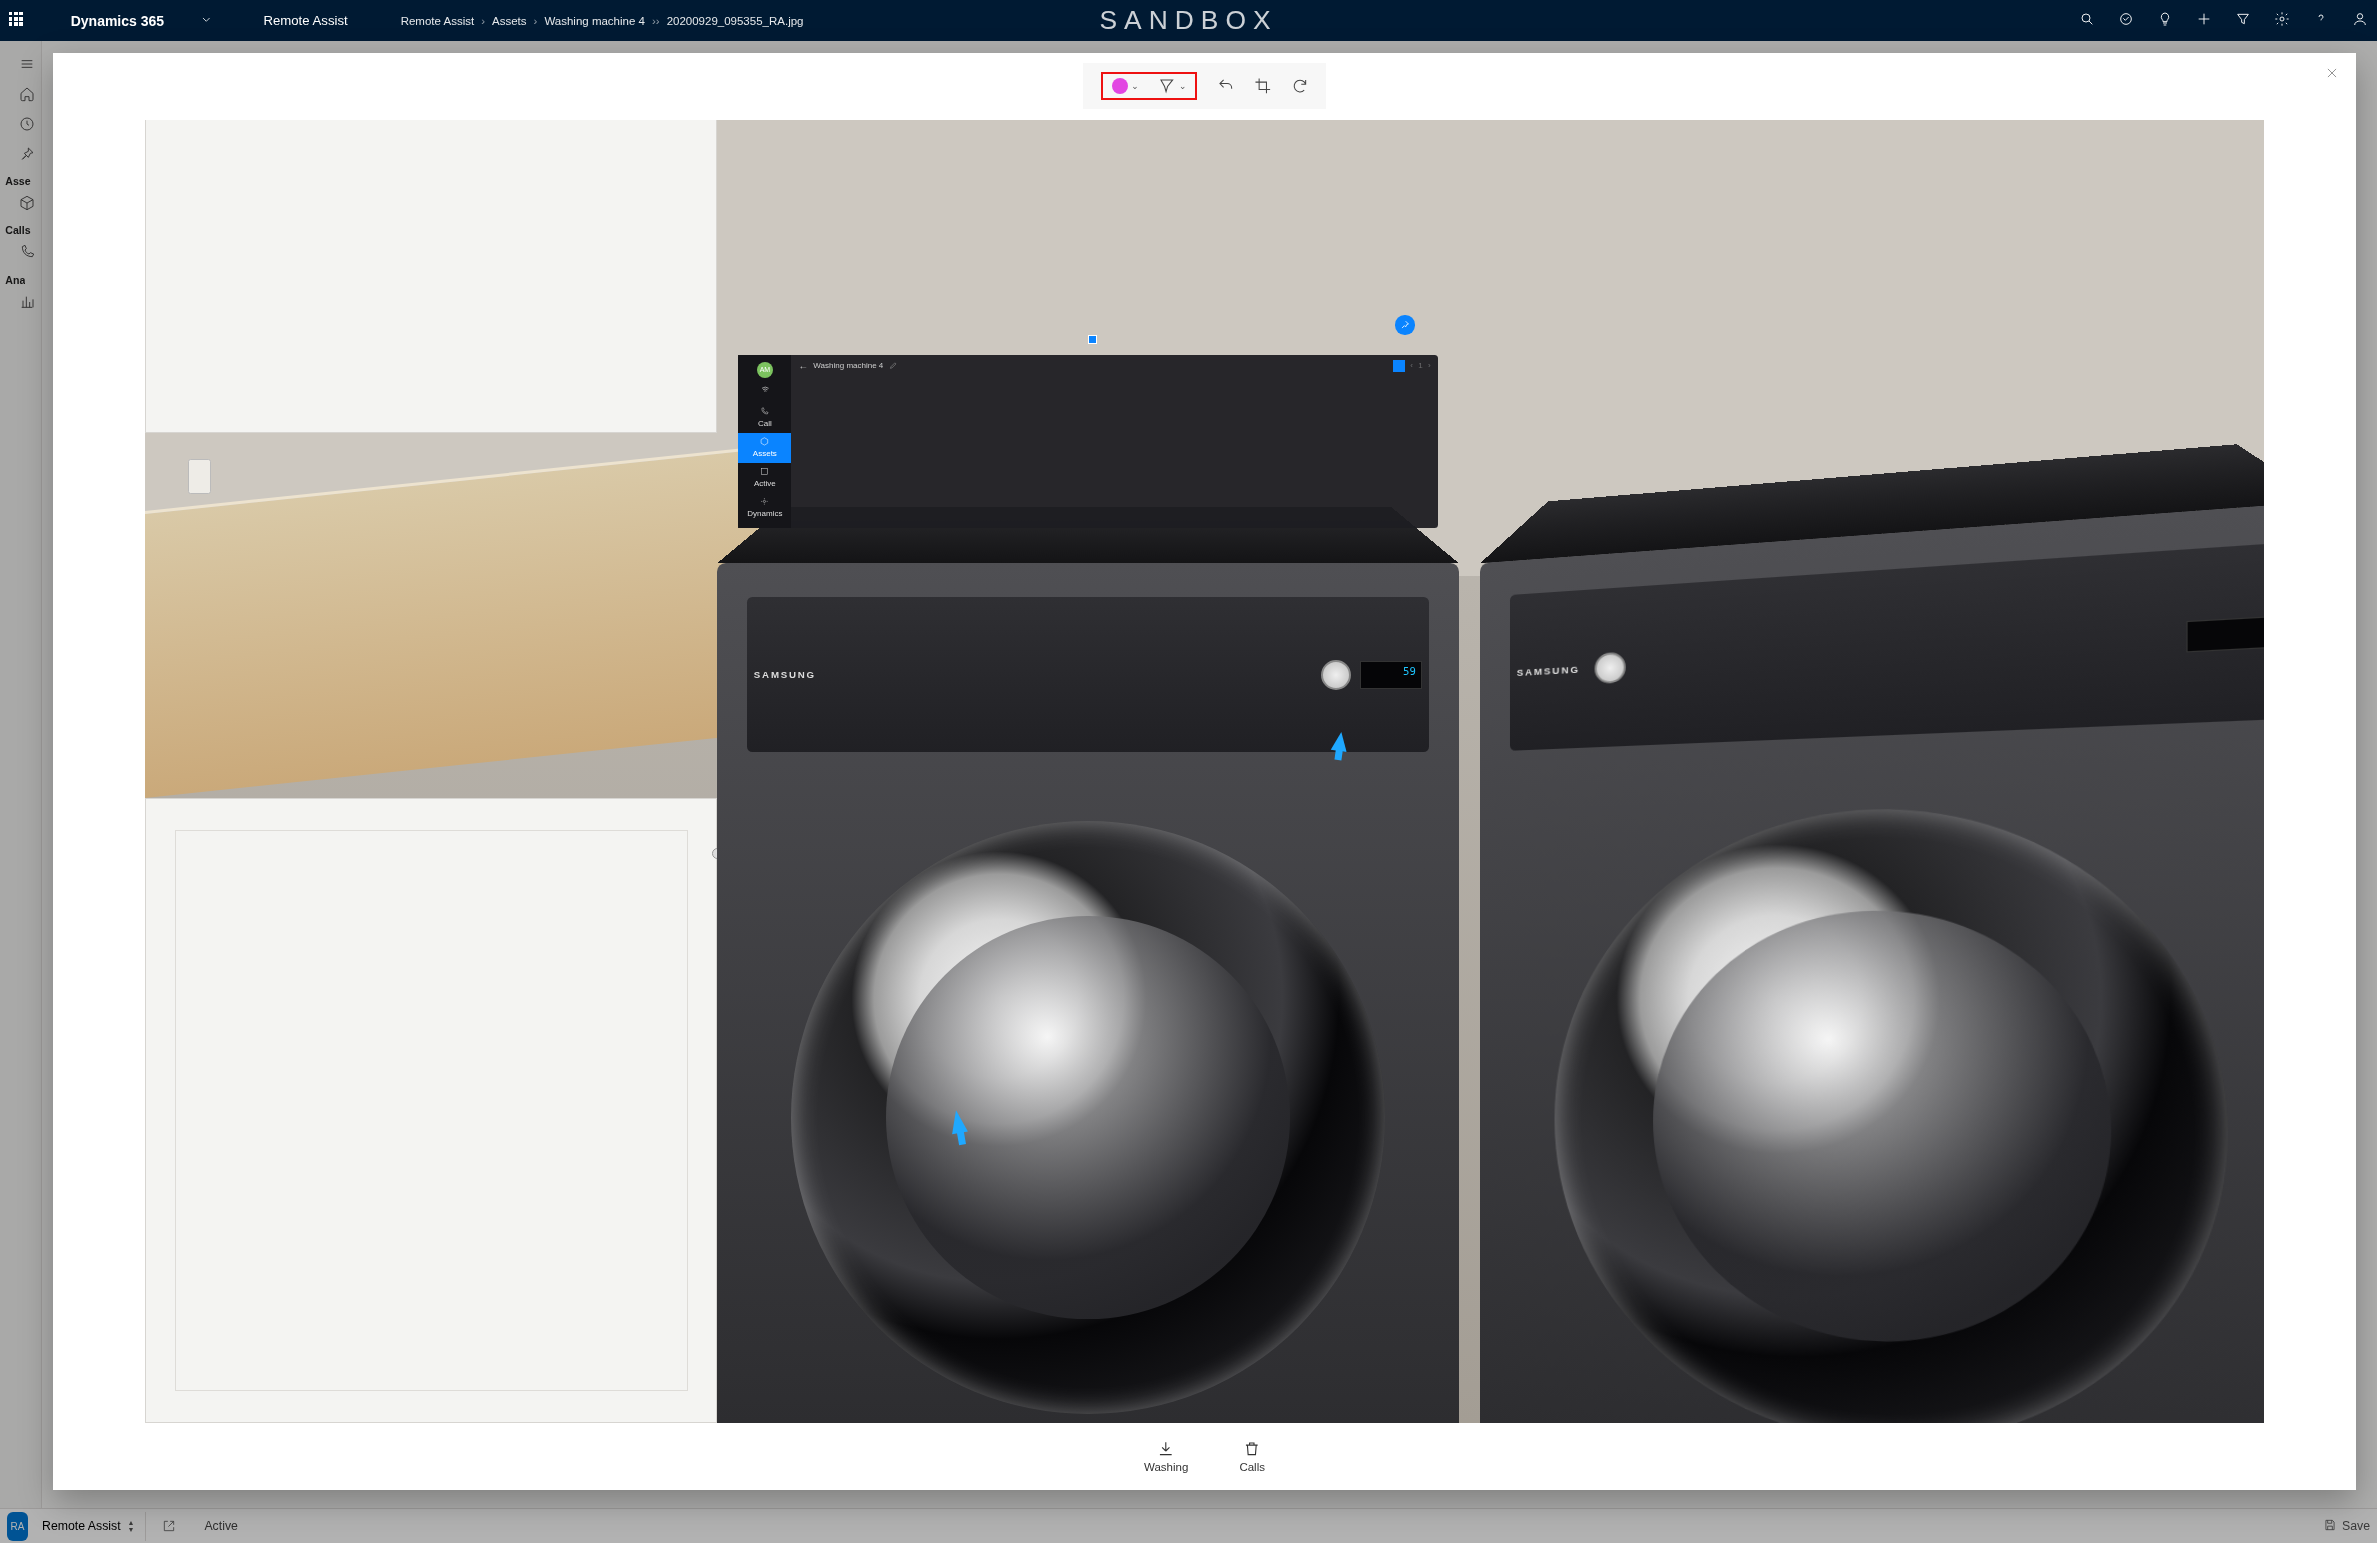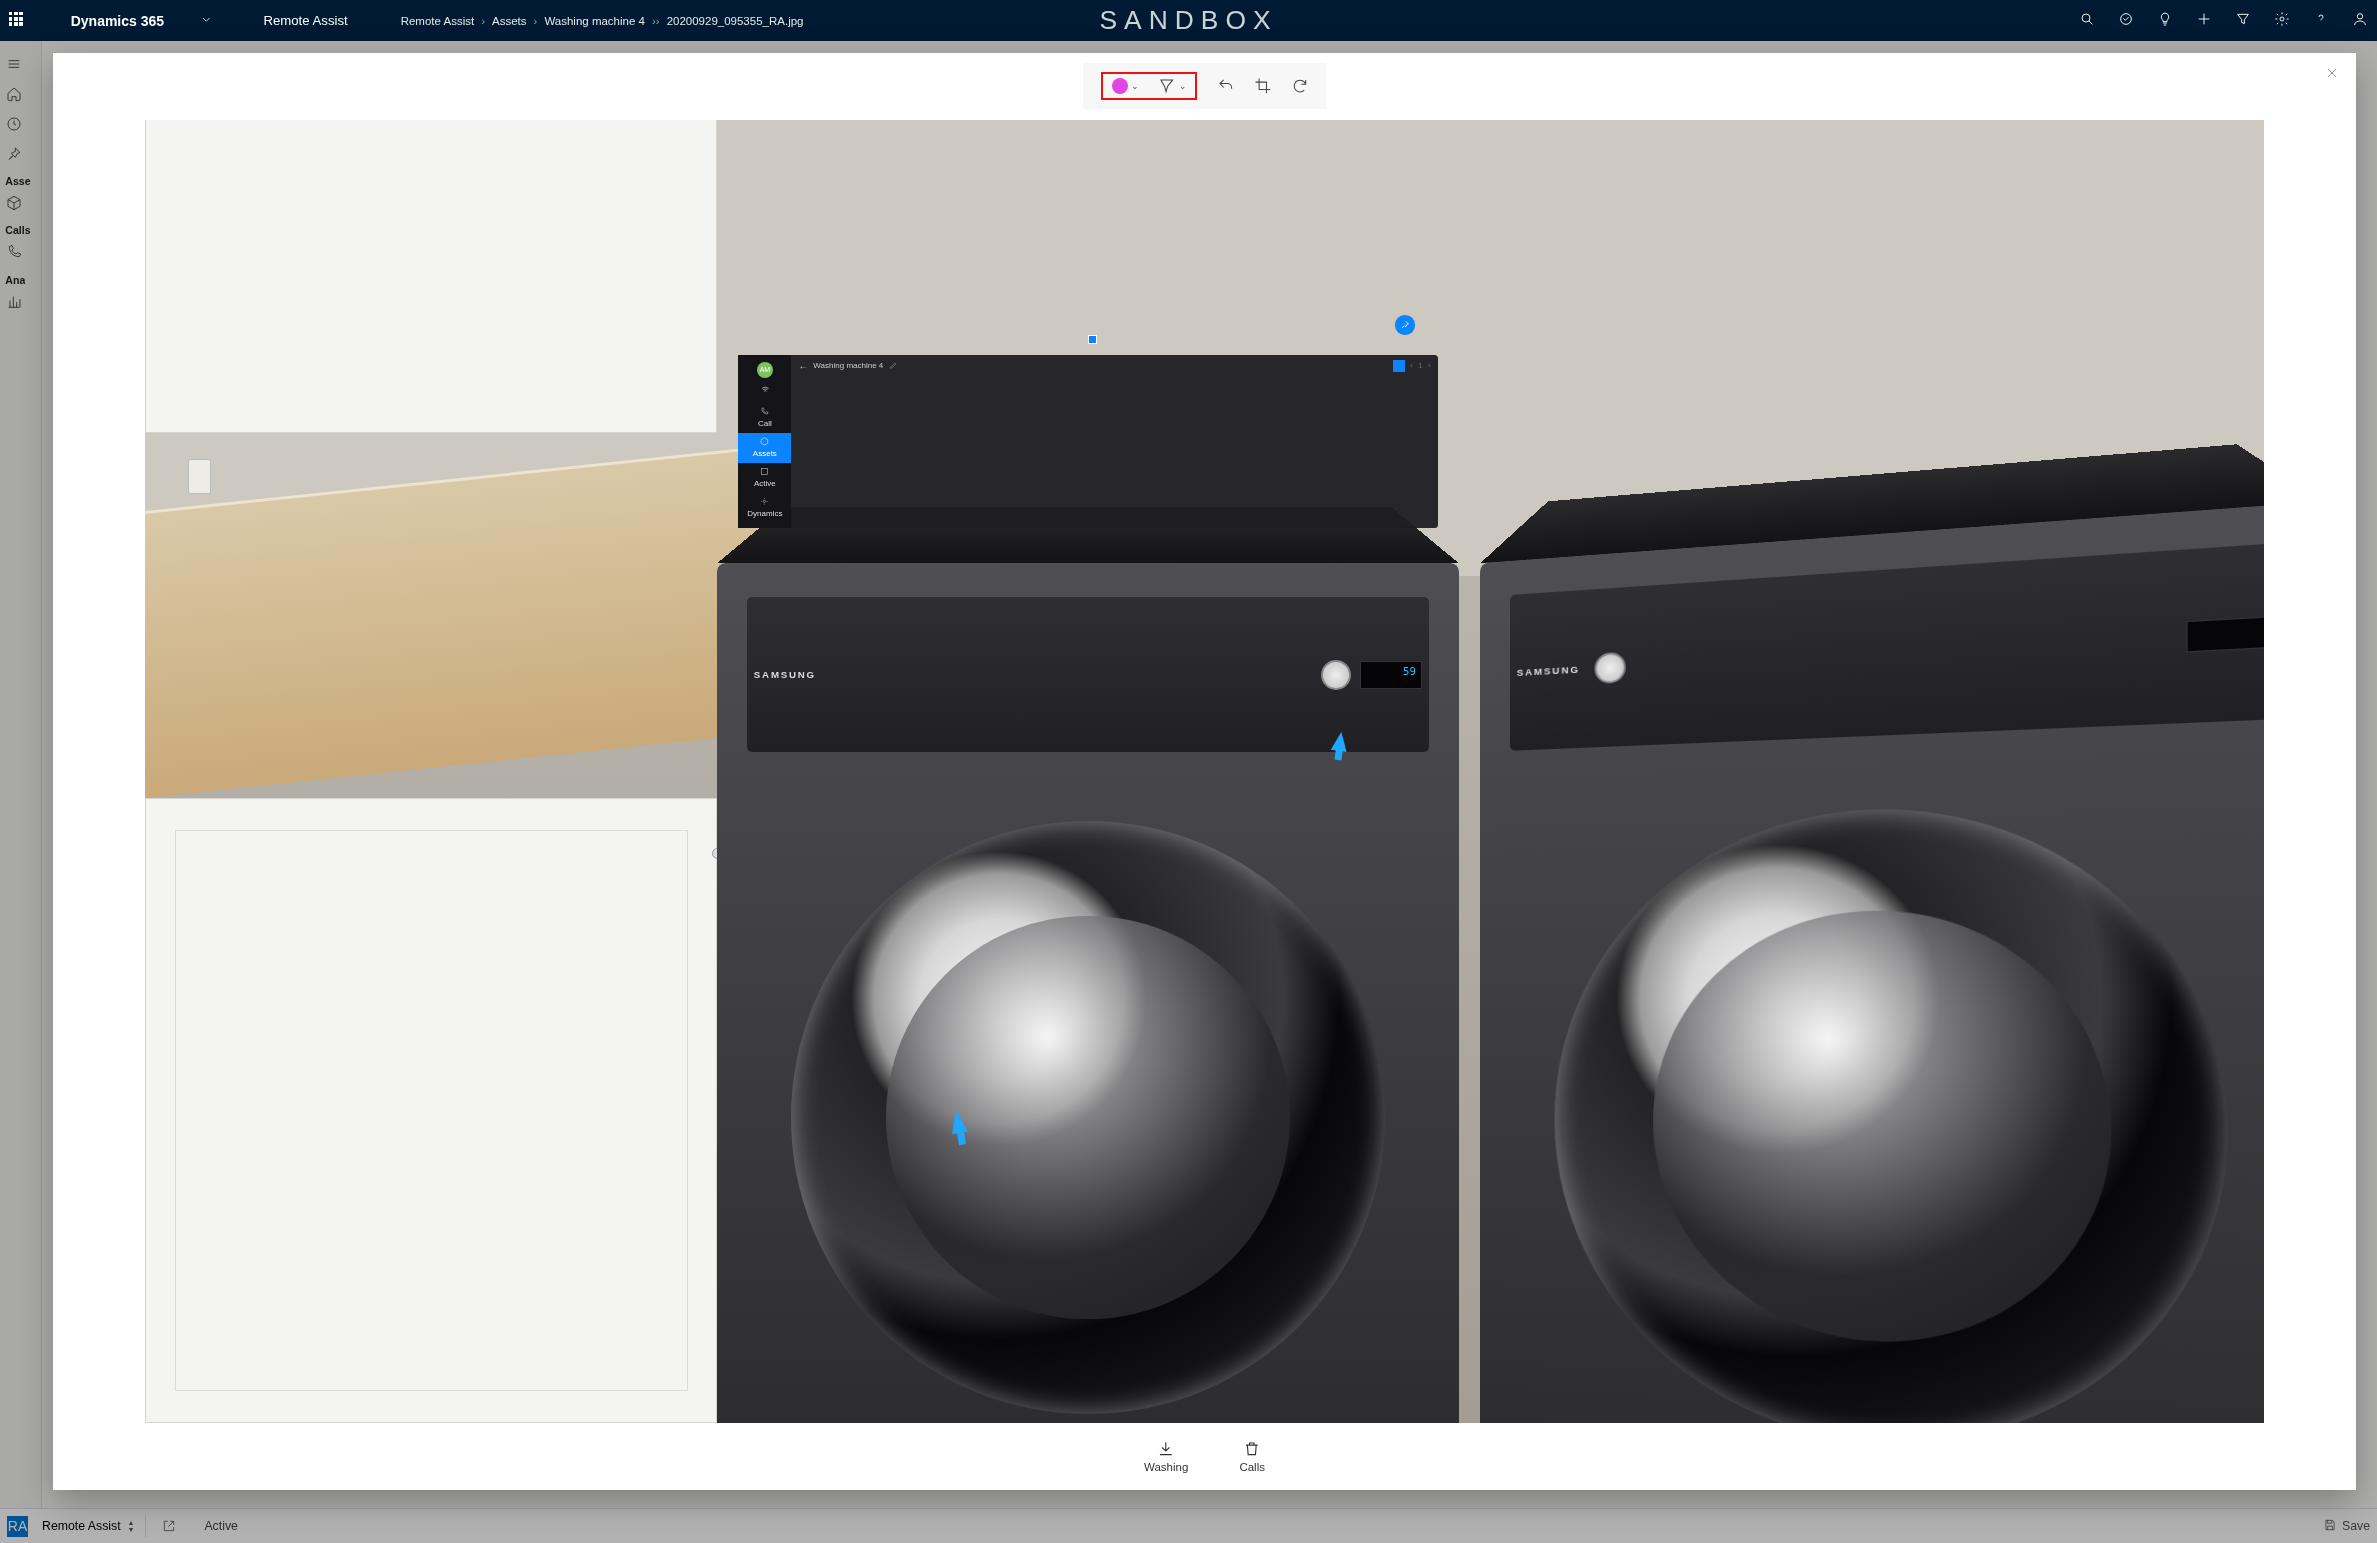--- a/index.html
+++ b/index.html
@@ -12,30 +12,30 @@
   .topbar .appname{font-weight:600; font-size:14px; margin-right:5.3px;}
   .topbar .appchev{margin-right:19.4px; opacity:.85;}
   .topbar .areaname{font-size:13.2px; margin-right:21px;}
   .topbar .crumbs{display:flex; align-items:center; font-size:11.5px; gap:7px; opacity:.9;}
   .topbar .crumbs .sep, .topbar .crumbs .sep2{opacity:.6;}
   .watermark{position:absolute; left:50%; transform:translateX(-50%); font-size:26.4px; letter-spacing:7px; font-weight:300; color:#ffffffcc;}
   .topbar .right-icons{margin-left:auto; display:flex; align-items:center; gap:23px;}
   .topbar .right-icons svg{width:16px;height:16px;fill:none;stroke:#fff;stroke-width:1.4;}
   
   
-  .rail {position:absolute; top:41px; bottom:35px; left:0; width:42px; background:#f3f2f1; border-right:0.9px solid #e1dfdd; display:flex; flex-direction:column; align-items:flex-start; padding-top:8.8px; gap:2px; z-index:5;}
+  .rail {position:absolute; top:41px; bottom:35px; left:0; width:42px; background:#f3f2f1; border-right:0.9px solid #e1dfdd; display:flex; flex-direction:column; align-items:flex-end; padding-top:8.8px; gap:2px; z-index:5;}
   .rail .iconbtn{width:28px;height:28px;display:flex;align-items:center;justify-content:center;color:#444;}
   .rail .iconbtn svg{width:16px;height:16px;stroke:#444;fill:none;stroke-width:1.4;}
   .rail .grouplabel{font-size:10.6px; color:#222; font-weight:600; align-self:flex-start; padding-left:5.3px; margin-top:5.3px; max-width:41px; overflow:hidden; white-space:nowrap;}
   
   .back-panel{position:absolute; top:41px; left:42px; right:0; bottom:35px; background:#faf9f8;}
   
   
   .statusbar{position:absolute; left:0;right:0;bottom:0;height:35px;background:#fff;border-top:0.9px solid #e1dfdd;display:flex;align-items:center;padding:0 7px;z-index:5;}
-  .statusbar .avatar{width:21px;height:21px;background:#0078d4;color:#fff;font-size:14px;display:flex;align-items:center;justify-content:center;margin-right:7px;}
+  .statusbar .avatar{width:21px;height:29px;background:#0078d4;color:#fff;font-size:10px;display:flex;align-items:center;justify-content:center;margin-right:7px;border-radius:6px;}
   .statusbar .picker{display:flex;align-items:center;gap:7px;border-right:0.9px solid #e1dfdd;padding-right:10.6px;margin-right:12.3px;}
   .statusbar .picker .chev{display:flex;flex-direction:column;font-size:7px;line-height:7px;color:#555;}
   .statusbar .openbtn{width:21px;height:21px;display:flex;align-items:center;justify-content:center;}
   .statusbar .openbtn svg{width:14px;height:14px;stroke:#555;fill:none;stroke-width:1.4;}
   .statusbar .status-text{margin-left:25px;color:#444;}
   .statusbar .right{margin-left:auto;display:flex;align-items:center;gap:5.3px;color:#555;}
   .statusbar .right svg{width:14px;height:14px;stroke:#555;fill:none;stroke-width:1.4;}
   
   
   .dim{position:absolute;top:41px;left:0;right:0;bottom:0;background:rgba(0,0,0,.30);z-index:50;}

